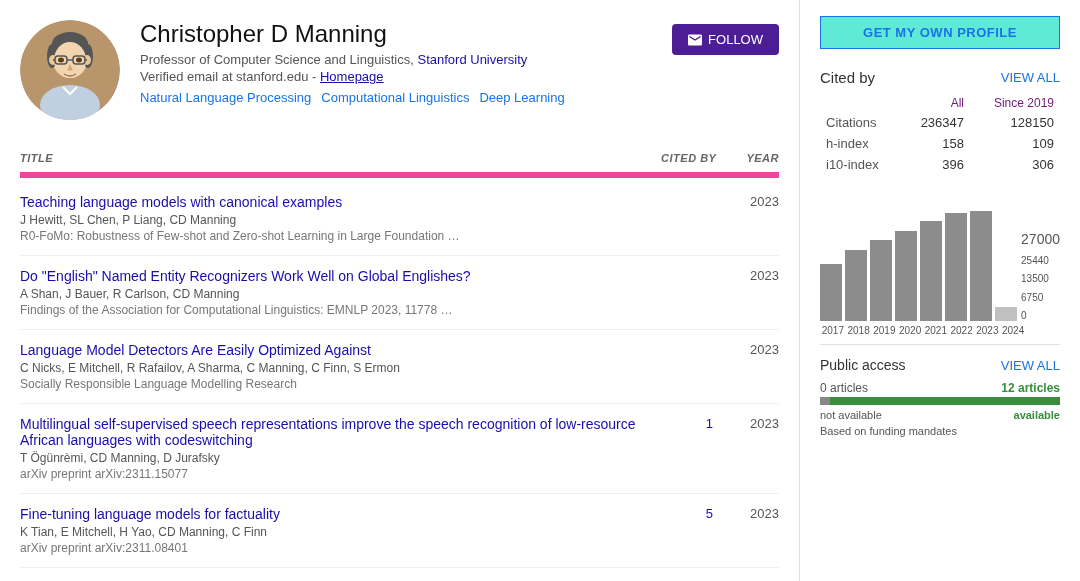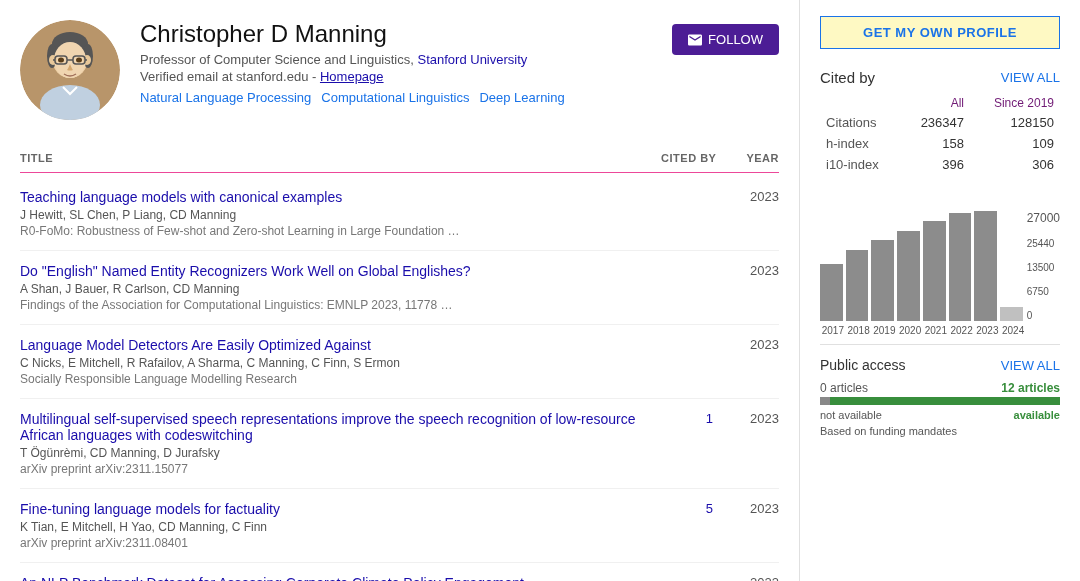--- a/index.html
+++ b/index.html
@@ -16,37 +16,37 @@
     .profile-title { font-size: 13px; color: #555; margin-bottom: 2px; }
     .profile-title a { color: #1a0dab; text-decoration: none; }
     .profile-email { font-size: 13px; color: #555; margin-bottom: 6px; }
     .profile-email a { color: #1a0dab; text-decoration: underline; }
     .profile-tags { display: flex; gap: 10px; flex-wrap: wrap; }
     .profile-tag { color: #1a73e8; font-size: 13px; cursor: pointer; text-decoration: none; }
     .follow-btn { background: #4c1d95; color: #fff; border: none; padding: 8px 16px; border-radius: 4px; cursor: pointer; font-size: 13px; display: flex; align-items: center; gap: 6px; white-space: nowrap; height: fit-content; margin-top: 4px; }
     .follow-btn svg { width: 14px; height: 14px; fill: #fff; }
 
     
-    .papers-header { display: flex; justify-content: space-between; padding: 8px 0; border-bottom: 1px solid #ec4899; margin-bottom: 4px; }
+    .papers-header { display: flex; justify-content: space-between; padding: 8px 0; border-bottom: 6px solid #ec4899; margin-bottom: 4px; font-style: italic; }
     .papers-header-title { font-size: 11px; font-weight: bold; color: #666; letter-spacing: 0.5px; }
     .papers-header-right { display: flex; gap: 30px; }
     .papers-header-cited { font-size: 11px; font-weight: bold; color: #666; letter-spacing: 0.5px; }
     .papers-header-year { font-size: 11px; font-weight: bold; color: #666; letter-spacing: 0.5px; }
 
     .paper-row { display: flex; justify-content: space-between; align-items: flex-start; padding: 12px 0; border-bottom: 1px solid #f0f0f0; }
     .paper-content { flex: 1; }
     .paper-title { color: #1a0dab; font-size: 14px; margin-bottom: 3px; cursor: pointer; text-decoration: none; display: block; }
     .paper-authors { font-size: 12px; color: #555; margin-bottom: 2px; }
     .paper-venue { font-size: 12px; color: #777; }
     .paper-right { display: flex; gap: 30px; align-items: flex-start; min-width: 80px; justify-content: flex-end; }
     .paper-cited { font-size: 13px; color: #1a0dab; text-align: right; min-width: 40px; }
     .paper-year { font-size: 13px; color: #555; min-width: 36px; text-align: right; }
 
     
-    .get-profile-btn { display: block; width: 100%; text-align: center; border: 1px solid #1a73e8; color: #1a73e8; background: #fef9c3; padding: 8px; font-size: 13px; cursor: pointer; margin-bottom: 20px; letter-spacing: 0.5px; font-weight: bold; }
+    .get-profile-btn { display: block; width: 100%; text-align: center; border: 1px solid #1a73e8; color: #1a73e8; background: #5eead4; padding: 8px; font-size: 13px; cursor: pointer; margin-bottom: 20px; letter-spacing: 0.5px; font-weight: bold; }
 
     .cited-by-section { margin-bottom: 16px; }
     .cited-by-header { display: flex; justify-content: space-between; align-items: center; margin-bottom: 8px; }
     .cited-by-label { font-size: 15px; color: #333; }
     .view-all-link { color: #1a73e8; font-size: 13px; cursor: pointer; text-decoration: none; }
 
     .stats-table { width: 100%; border-collapse: collapse; margin-bottom: 12px; }
     .stats-table th { font-size: 12px; color: #701a75; font-weight: normal; text-align: right; padding: 2px 6px; }
     .stats-table th:first-child { text-align: left; }
     .stats-table td { font-size: 13px; text-align: right; padding: 3px 6px; }
@@ -254,21 +254,21 @@
             <div style="background: rgb(140, 140, 140); height: 57px; flex: 1 1 0%; min-width: 18px;"></div>
             <div style="background: rgb(140, 140, 140); height: 71px; flex: 1 1 0%; min-width: 18px;"></div>
             <div style="background: rgb(140, 140, 140); height: 81px; flex: 1 1 0%; min-width: 18px;"></div>
             <div style="background: rgb(140, 140, 140); height: 90px; flex: 1 1 0%; min-width: 18px;"></div>
             <div style="background: rgb(140, 140, 140); height: 100px; flex: 1 1 0%; min-width: 18px;"></div>
             <div style="background: rgb(140, 140, 140); height: 108px; flex: 1 1 0%; min-width: 18px;"></div>
             <div style="background: rgb(140, 140, 140); height: 110px; flex: 1 1 0%; min-width: 18px;"></div>
             <div style="background: rgb(192, 192, 192); height: 14px; flex: 1 1 0%; min-width: 18px;"></div>
           </div>
         <div style="display:flex; flex-direction:column; justify-content:space-between; height:110px;">
-          <span style="font-size:12px;color:#555;">27000</span>
+          <span style="font-size:14px;color:#555;margin-top:20px;">27000</span>
           <span style="font-size:10px;color:#555;">25440</span>
           <span style="font-size:10px;color:#555;">13500</span>
           <span style="font-size:10px;color:#555;">6750</span>
           <span style="font-size:10px;color:#555;">0</span>
         </div>
       </div>
       <div id="chart-x-labels" style="display:flex; justify-content:space-around; margin-top:2px; margin-right:34px;">
           <span style="font-size: 10px; color: rgb(85, 85, 85); flex: 1 1 0%; text-align: center;">2017</span>
           <span style="font-size: 10px; color: rgb(85, 85, 85); flex: 1 1 0%; text-align: center;">2018</span>
           <span style="font-size: 10px; color: rgb(85, 85, 85); flex: 1 1 0%; text-align: center;">2019</span>

